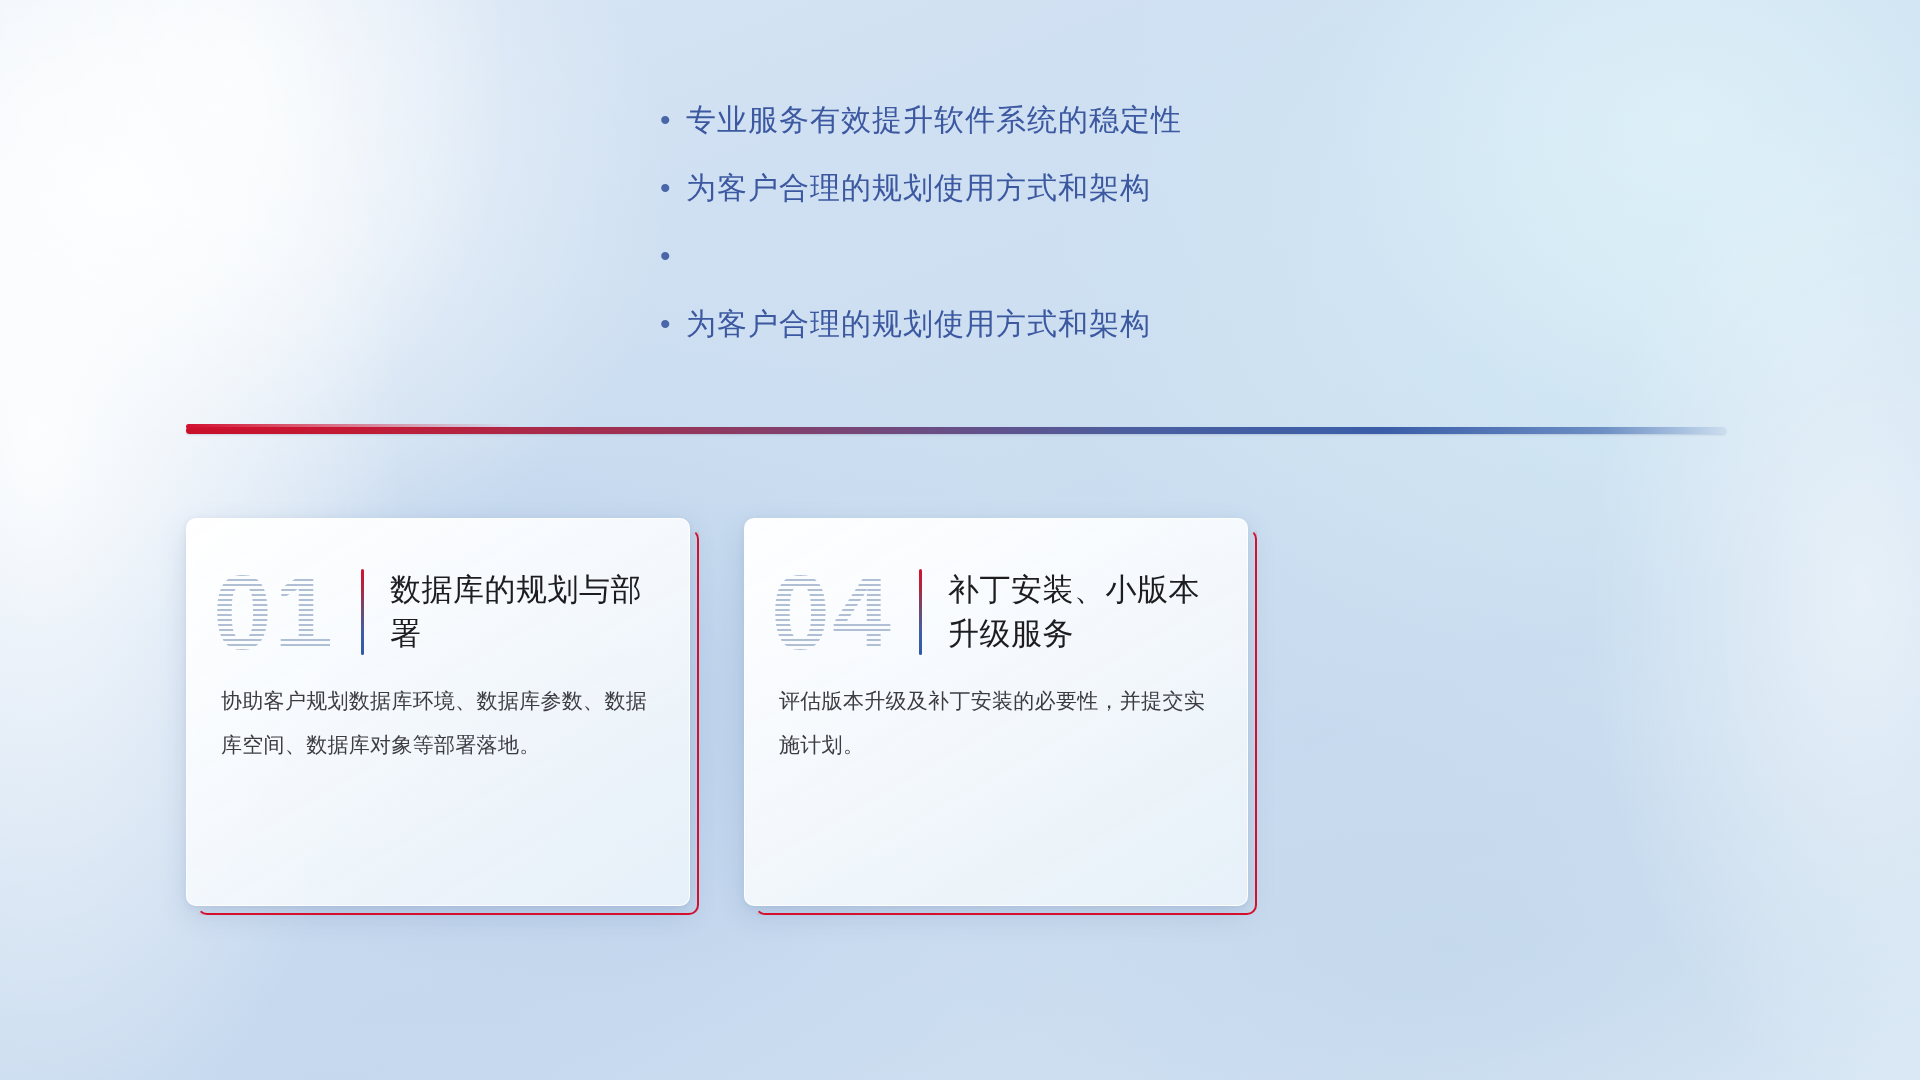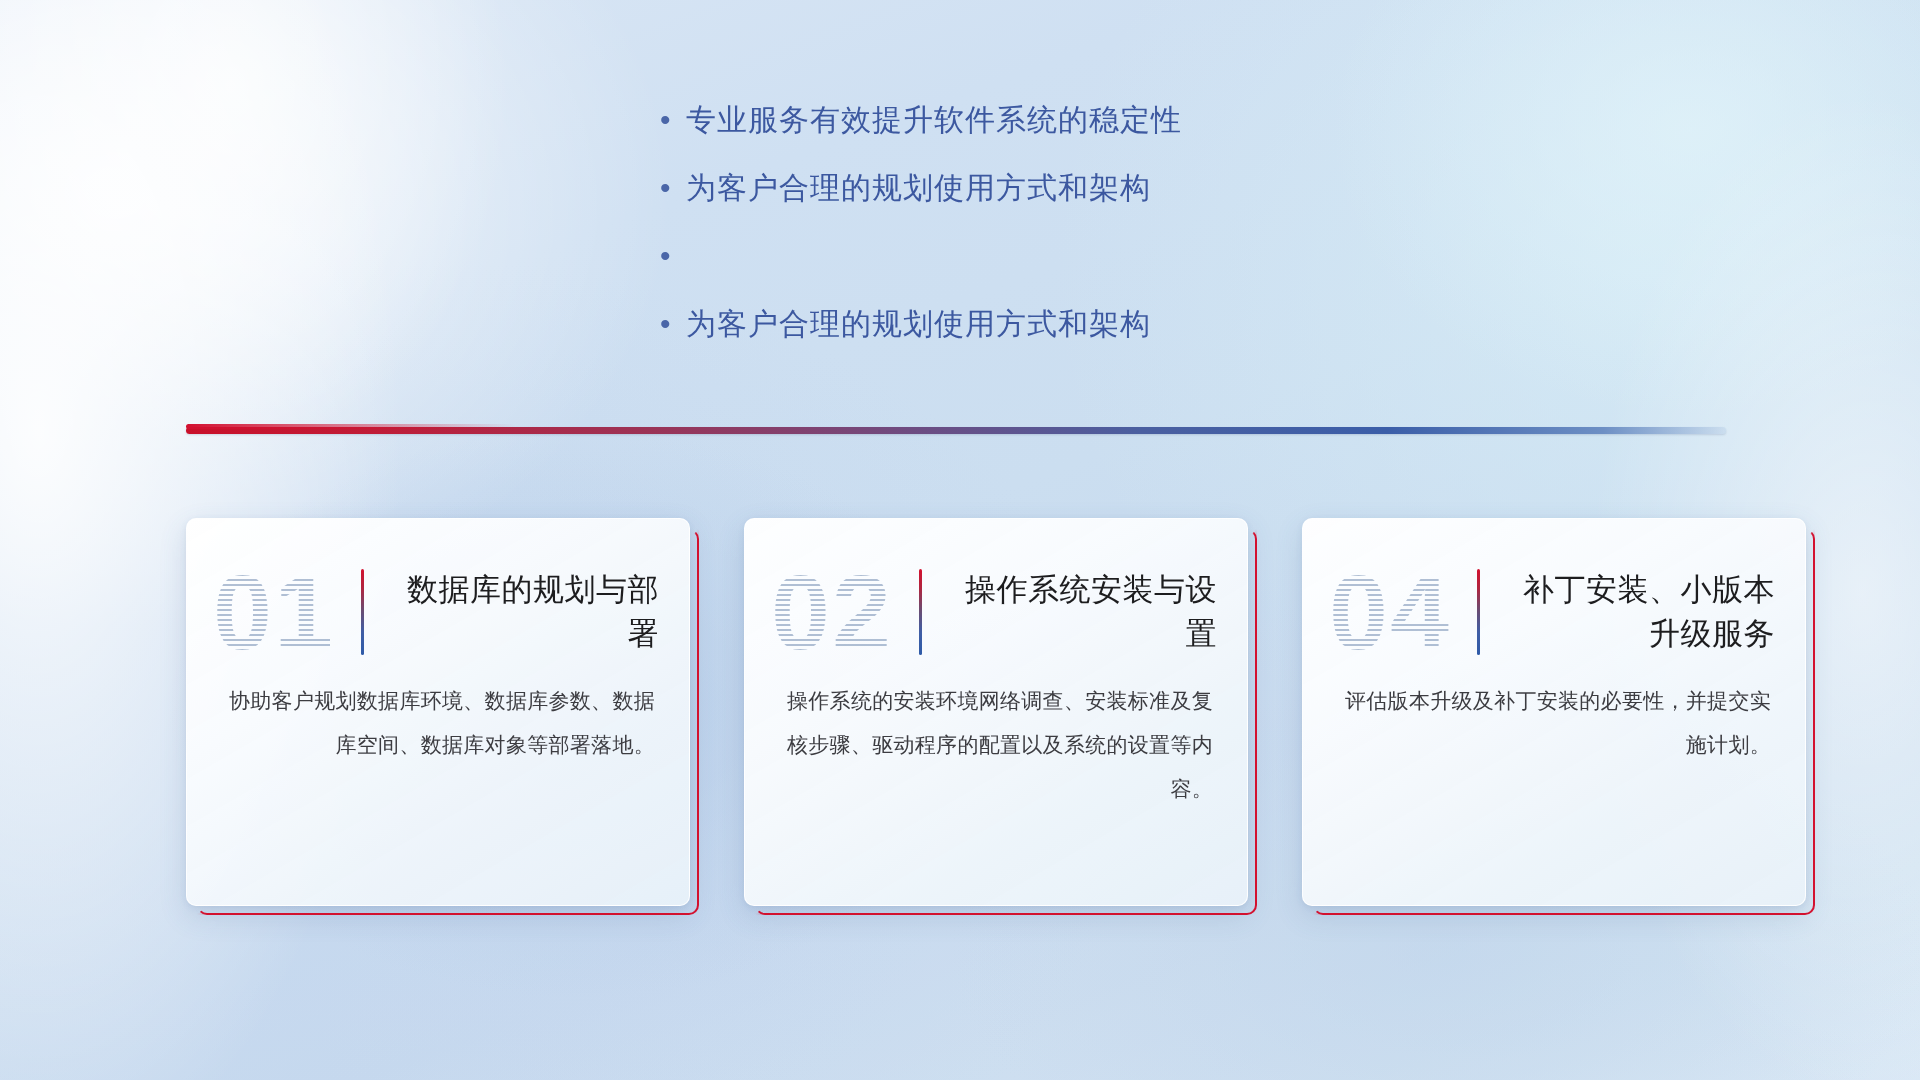--- a/index.html
+++ b/index.html
@@ -120,21 +120,20 @@
     background: linear-gradient(150deg,
         rgba(255,255,255,0.97) 0%,
         rgba(250,252,254,0.95) 35%,
         rgba(240,246,251,0.93) 70%,
         rgba(233,242,249,0.92) 100%);
     box-shadow:
       0 10px 28px rgba(70,100,150,0.16),
       0 2px 6px rgba(70,100,150,0.10);
     border: 1px solid rgba(255,255,255,0.9);
     overflow: visible;
-    text-align: right;
   }
   
   .card-frame {
     position: absolute;
     left: 10px;
     top: 10px;
     right: -10px;
     bottom: -10px;
     border-radius: 10px;
     border: 2px solid transparent;
@@ -269,29 +268,20 @@
     <div class="card">
       <div class="card-frame"></div>
       <div class="card-head">
         <div class="ghost-num">01</div>
         <div class="tick"></div>
         <div class="card-title">数据库的规划与部署</div>
       </div>
       <div class="card-body">协助客户规划数据库环境、数据库参数、数据库空间、数据库对象等部署落地。</div>
     </div>
 
-    <div class="card">
-      <div class="card-frame"></div>
-      <div class="card-head">
-        <div class="ghost-num">02</div>
-        <div class="tick"></div>
-        <div class="card-title">操作系统安装与设置</div>
-      </div>
-      <div class="card-body">操作系统的安装环境网络调查、安装标准及复核步骤、驱动程序的配置以及系统的设置等内容。</div>
-    </div>
 
     <div class="card">
       <div class="card-frame"></div>
       <div class="card-head">
         <div class="ghost-num">04</div>
         <div class="tick"></div>
         <div class="card-title">补丁安装、小版本升级服务</div>
       </div>
       <div class="card-body">评估版本升级及补丁安装的必要性，并提交实施计划。</div>
     </div>

